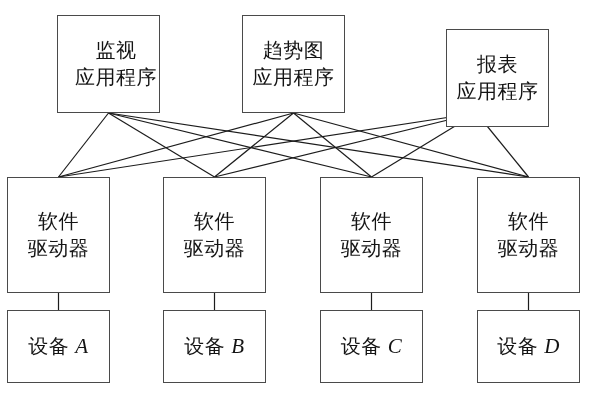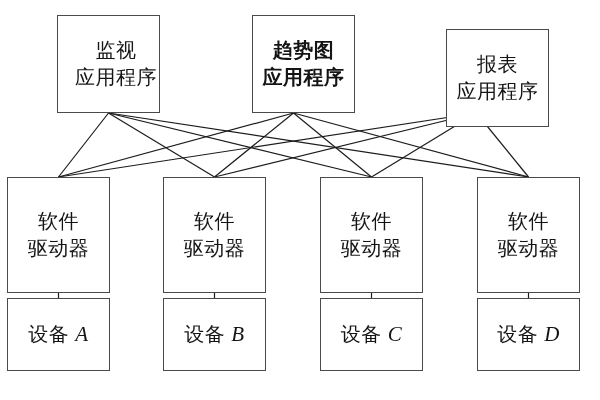--- a/index.html
+++ b/index.html
@@ -34,23 +34,23 @@
     align-items: center;
     justify-content: center;
     text-align: center;
     color: #141414;
     font-size: 20px;
     line-height: 27px;
     letter-spacing: 0.5px;
   }
   .app    { top: 15px;  height: 98px; }
   .driver { top: 177px; height: 116px; }
-  .device { top: 298px; height: 73px; flex-direction: row; }
+  .device { top: 310px; height: 73px; flex-direction: row; }
   .col-a0 { left: 57px; padding-left: 15px; }
-  .col-a1 { left: 252px; font-weight: bold; }
+  .col-a1 { left: 242px; }
   .col-a2 { left: 446px; margin-top: 14px; }
   .col-0 { left: 7px; }
   .col-1 { left: 163px; }
   .col-2 { left: 320px; }
   .col-3 { left: 477px; }
   .device .letter {
     font-style: italic;
     margin-left: 6px;
     font-size: 21px;
   }

